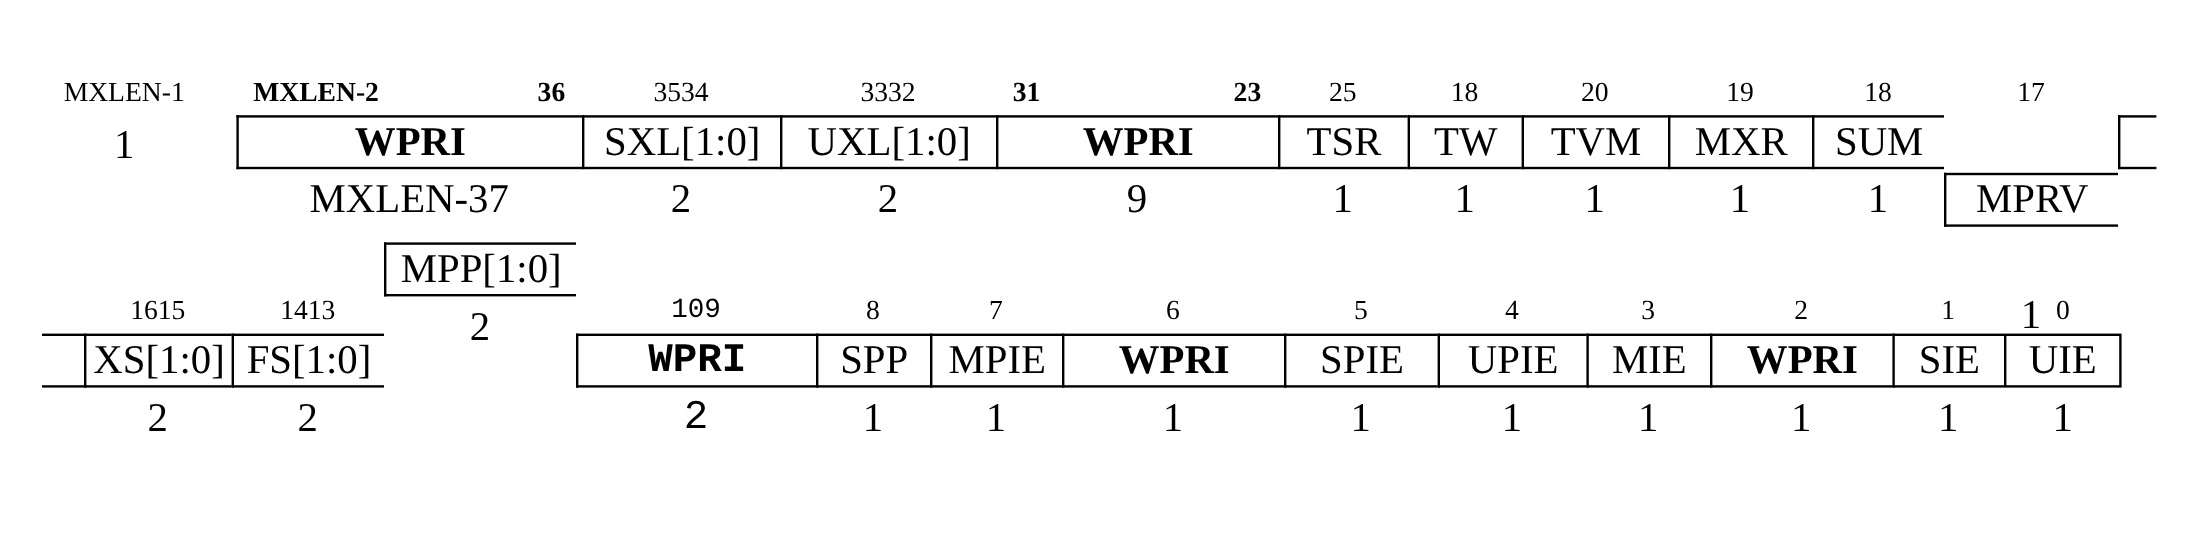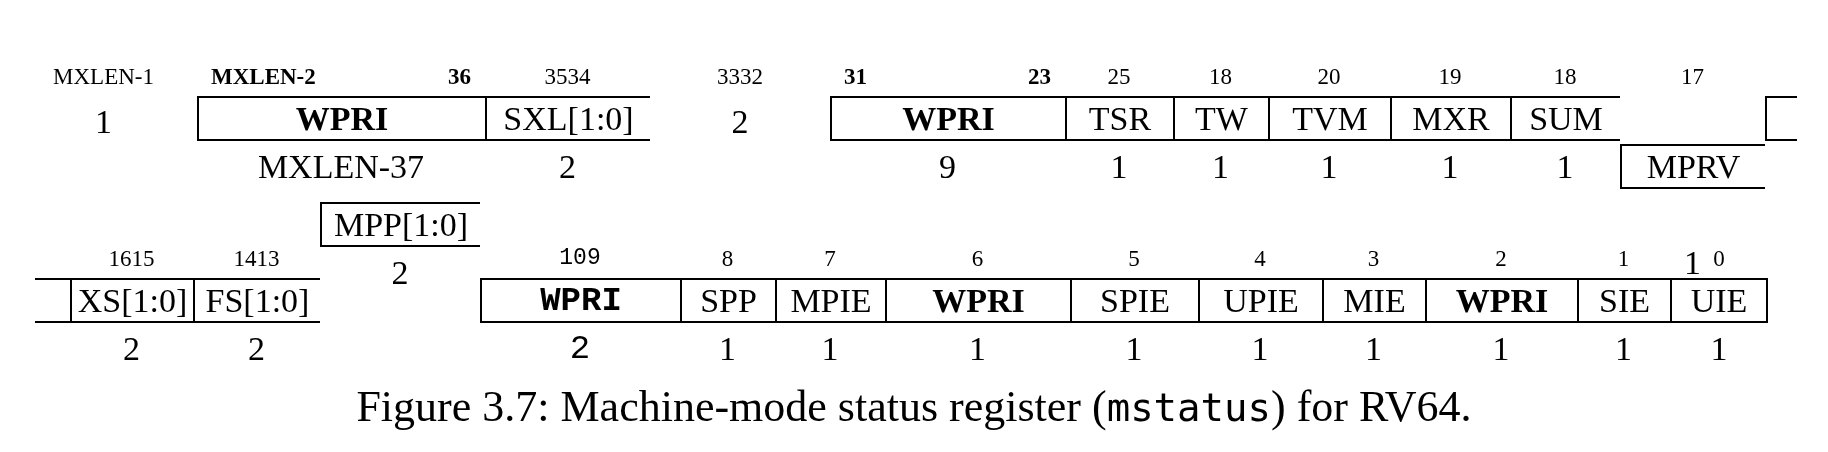--- a/index.html
+++ b/index.html
@@ -100,20 +100,21 @@
           <span>34</span>
         </div>
         <div class="cell">SXL[1:0]</div>
         <div class="wid">2</div>
       </div>
       <div class="field" style="width: 180px;">
         <div class="bits split">
           <span>33</span>
           <span>32</span>
         </div>
+        <div class="cell">UXL[1:0]</div>
         <div class="wid">2</div>
       </div>
       <div class="field" style="width: 235px;">
         <div class="bits edges">
           <span>31</span>
           <span>23</span>
         </div>
         <div class="cell bold">WPRI</div>
         <div class="wid">9</div>
       </div>
@@ -256,14 +257,13 @@
         <div class="wid">1</div>
       </div>
       <div class="field" style="width: 98px;">
         <div class="bits center">
           <span>0</span>
         </div>
         <div class="cell closed-right">UIE</div>
         <div class="wid">1</div>
       </div>
     </div>
-  <div class="caption"><span>Figure 3.7: Machine-mode status register (</span><span class="mono">mstatus</span><span>) for RV64.</span></div>
 </div>
 
 </body></html>

